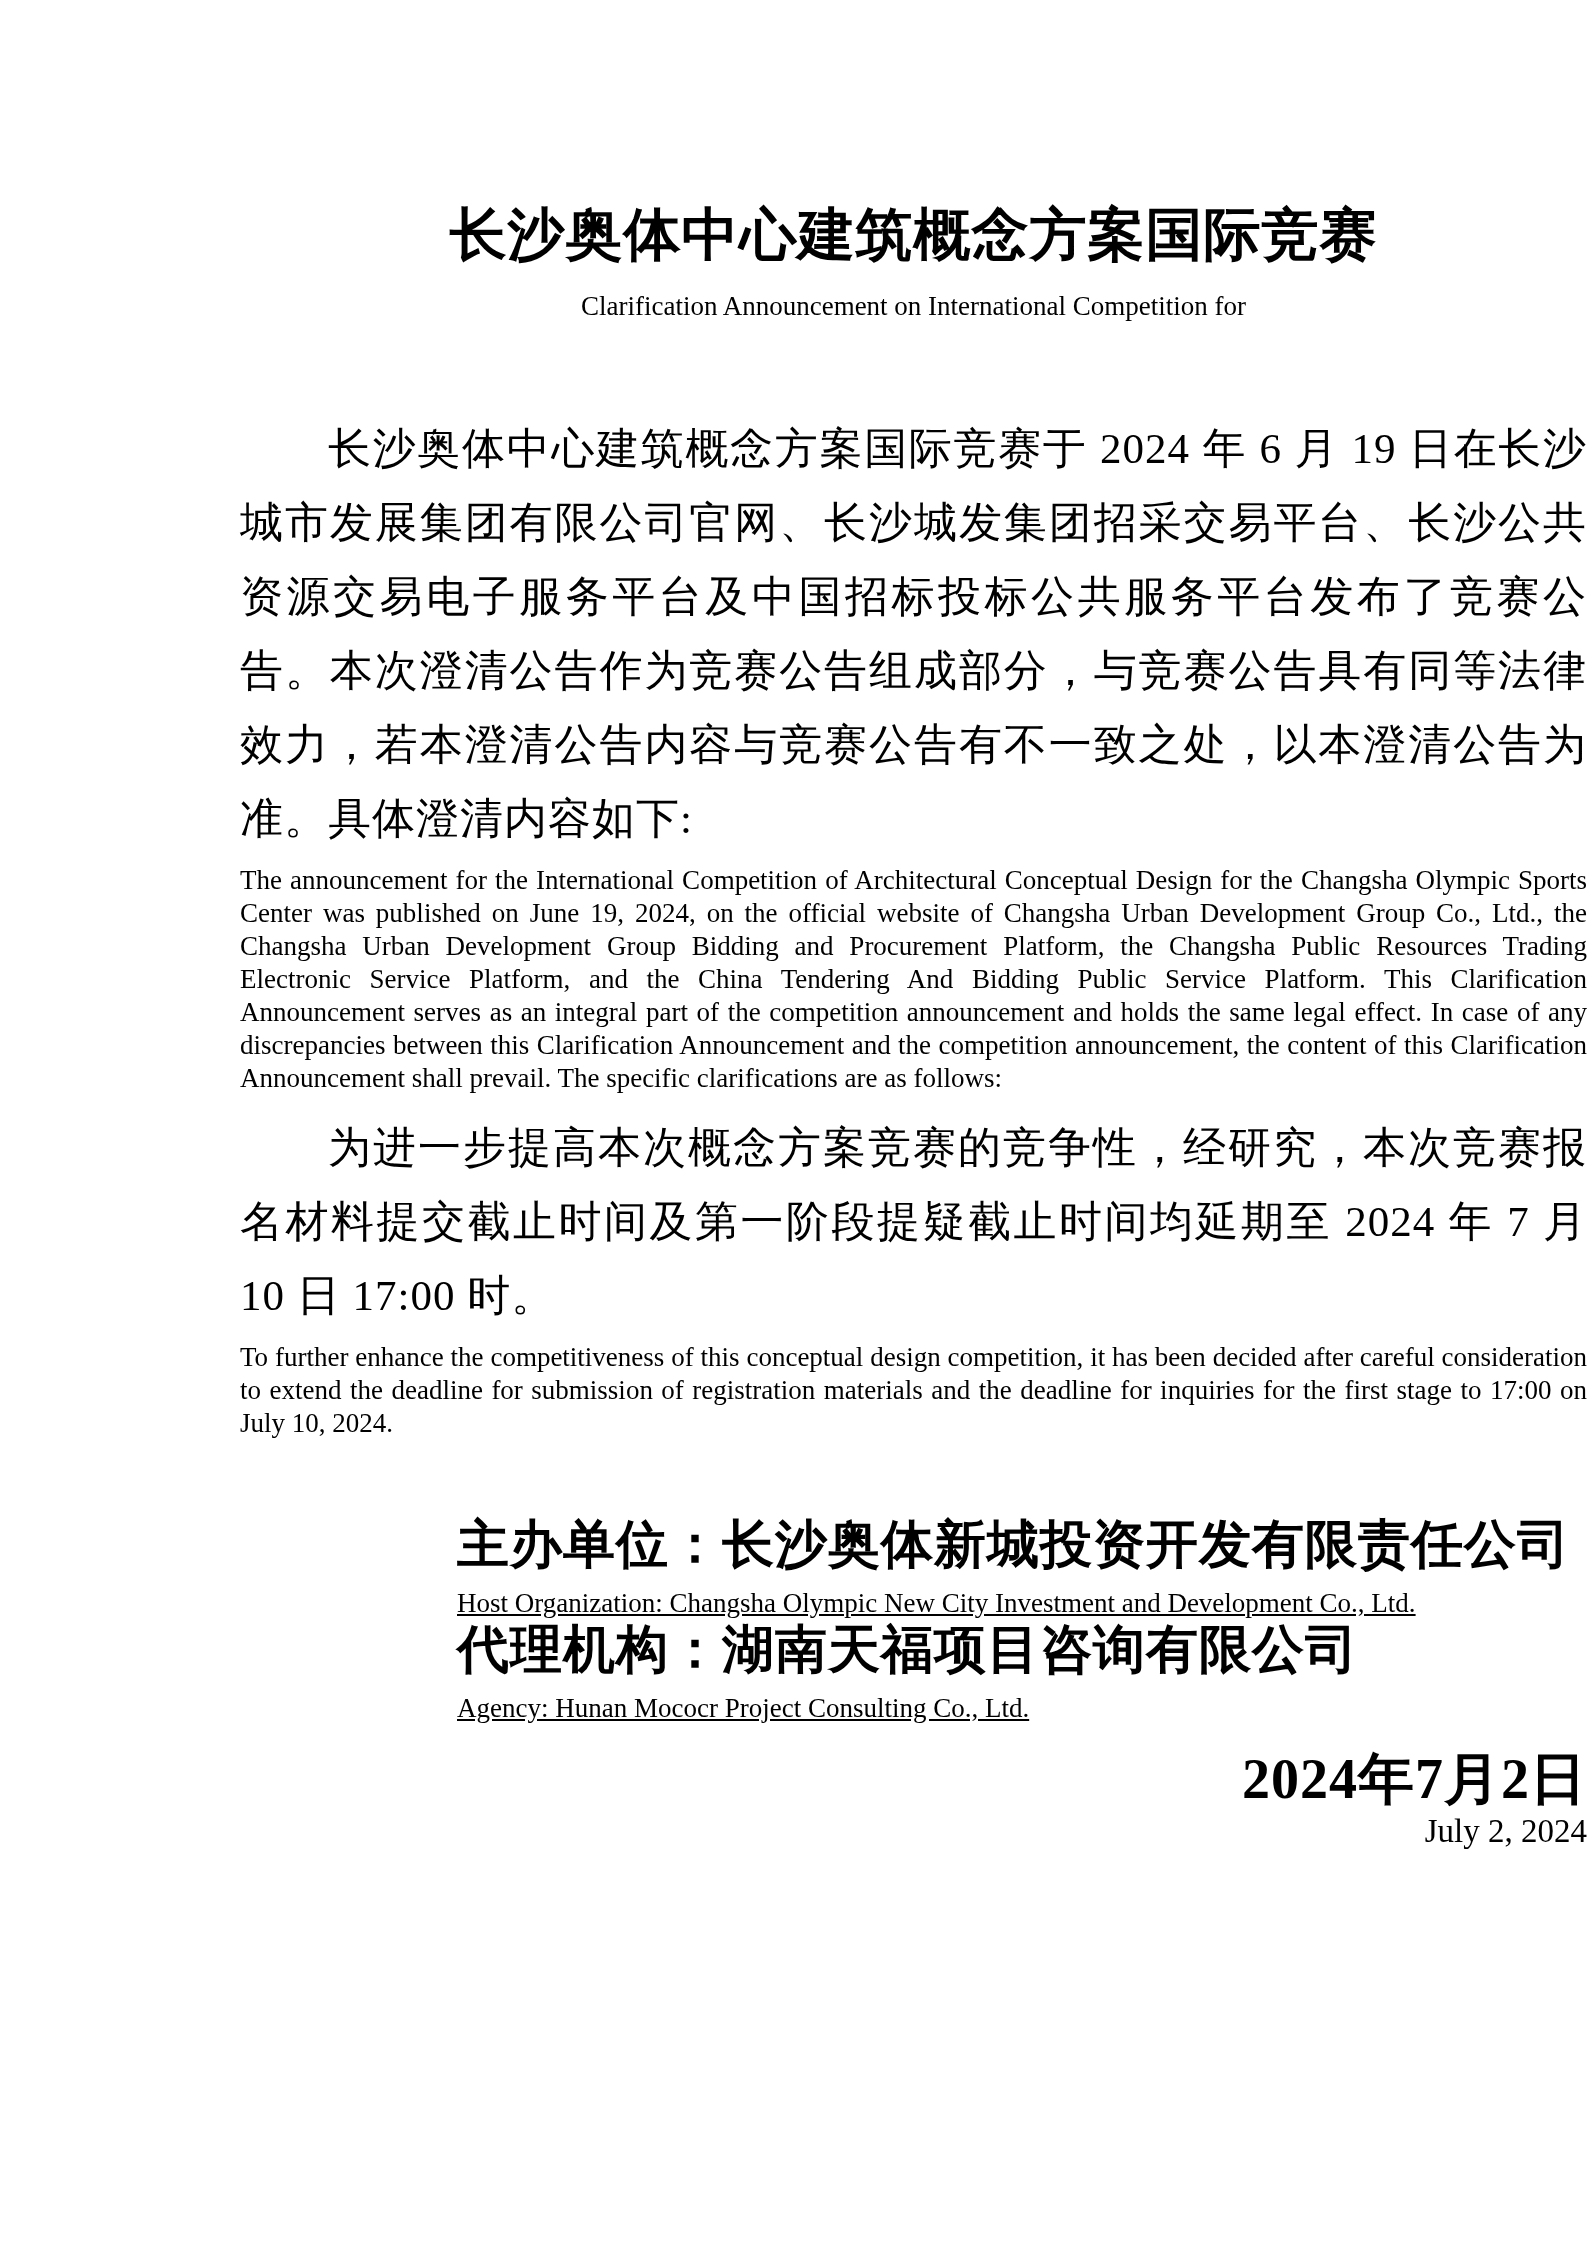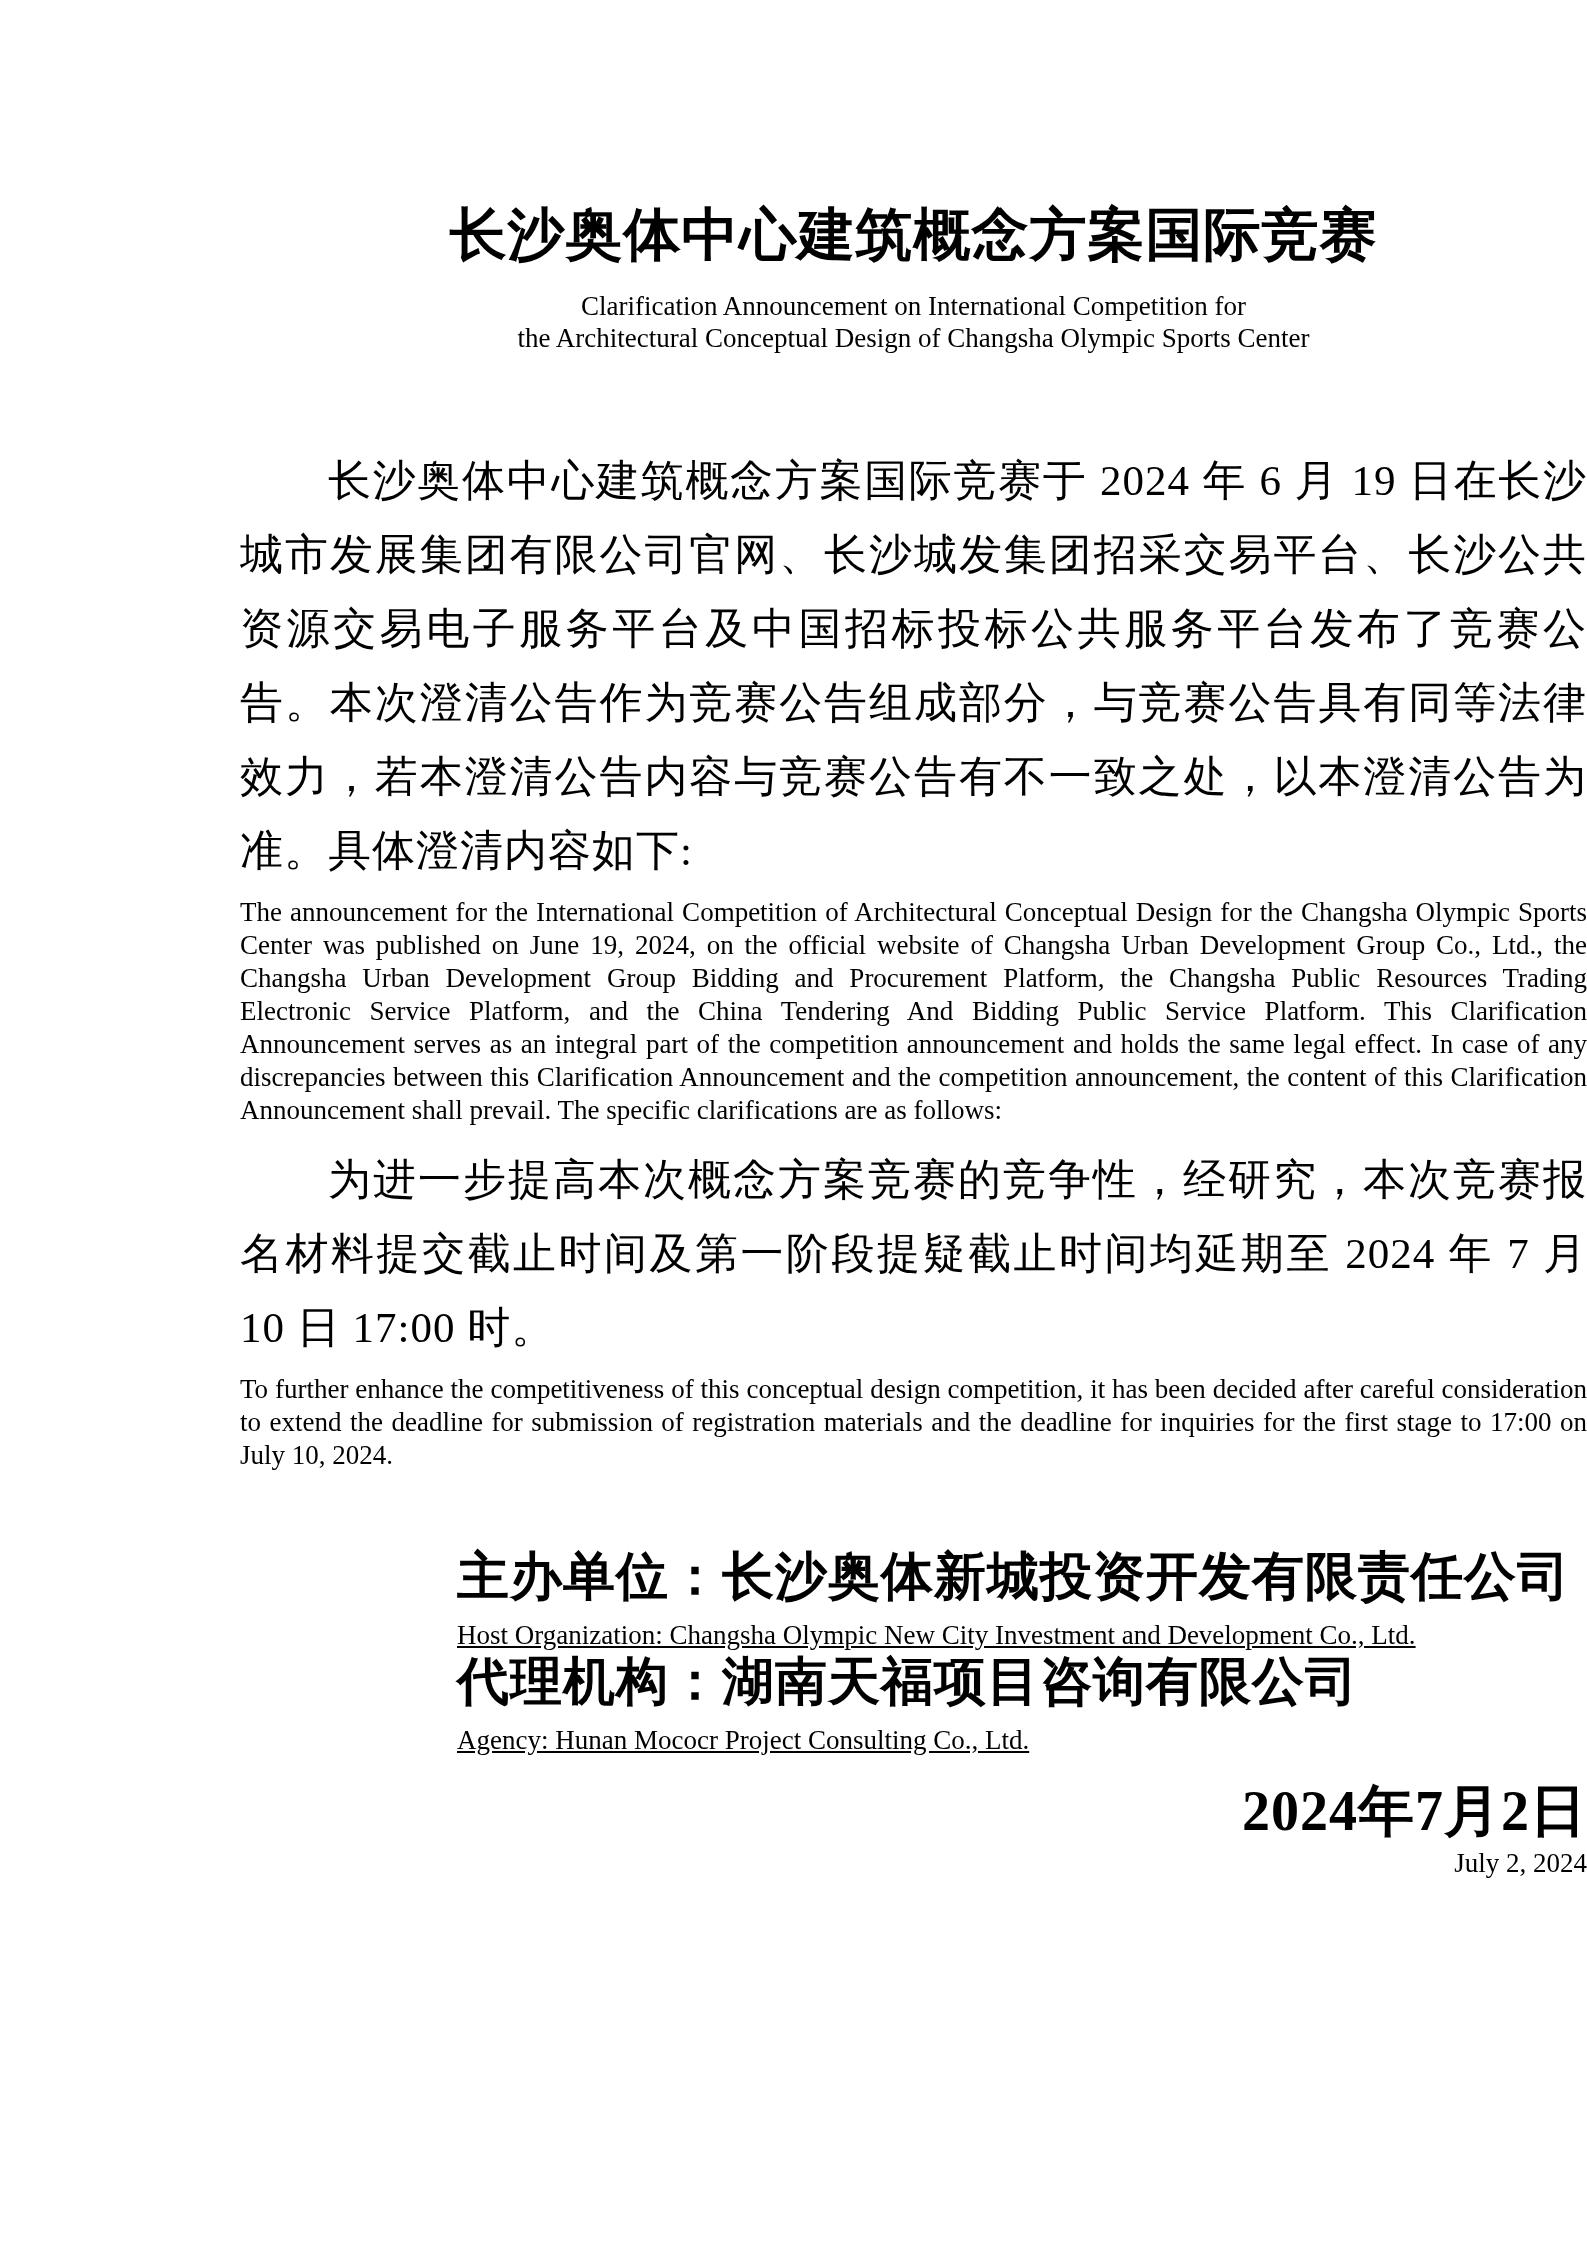--- a/index.html
+++ b/index.html
@@ -75,38 +75,37 @@
   .date-zh {
     margin-top: 24px;
     font-size: 56px;
     font-weight: bold;
     line-height: 60px;
     text-align: right;
     letter-spacing: 1px;
   }
   .date-en {
     margin-top: 6px;
-    font-size: 27px;
+    font-size: 33px;
     line-height: 33px;
     text-align: right;
   }
 </style>
 </head>
 <body>
 
 <div class="page">
   <div class="content">
 
     <div class="title-zh">
       <div>长沙奥体中心建筑概念方案国际竞赛</div>
     </div>
 
     <div class="subtitle-en">
       <div>Clarification Announcement on International Competition for</div>
-      <div>the Architectural Conceptual Design of Changsha Olympic Sports Center</div>
     </div>
 
     <div class="para-zh first">长沙奥体中心建筑概念方案国际竞赛于 2024 年 6 月 19 日在长沙城市发展集团有限公司官网、长沙城发集团招采交易平台、长沙公共资源交易电子服务平台及中国招标投标公共服务平台发布了竞赛公告。本次澄清公告作为竞赛公告组成部分，与竞赛公告具有同等法律效力，若本澄清公告内容与竞赛公告有不一致之处，以本澄清公告为准。具体澄清内容如下:</div>
 
     <div class="para-en after-zh">The announcement for the International Competition of Architectural Conceptual Design for the Changsha Olympic Sports Center was published on June 19, 2024, on the official website of Changsha Urban Development Group Co., Ltd., the Changsha Urban Development Group Bidding and Procurement Platform, the Changsha Public Resources Trading Electronic Service Platform, and the China Tendering And Bidding Public Service Platform. This Clarification Announcement serves as an integral part of the competition announcement and holds the same legal effect. In case of any discrepancies between this Clarification Announcement and the competition announcement, the content of this Clarification Announcement shall prevail. The specific clarifications are as follows:</div>
 
     <div class="para-zh second">为进一步提高本次概念方案竞赛的竞争性，经研究，本次竞赛报名材料提交截止时间及第一阶段提疑截止时间均延期至 2024 年 7 月 10 日 17:00 时。</div>
 
     <div class="para-en after-zh">To further enhance the competitiveness of this conceptual design competition, it has been decided after careful consideration to extend the deadline for submission of registration materials and the deadline for inquiries for the first stage to 17:00 on July 10, 2024.</div>
 

